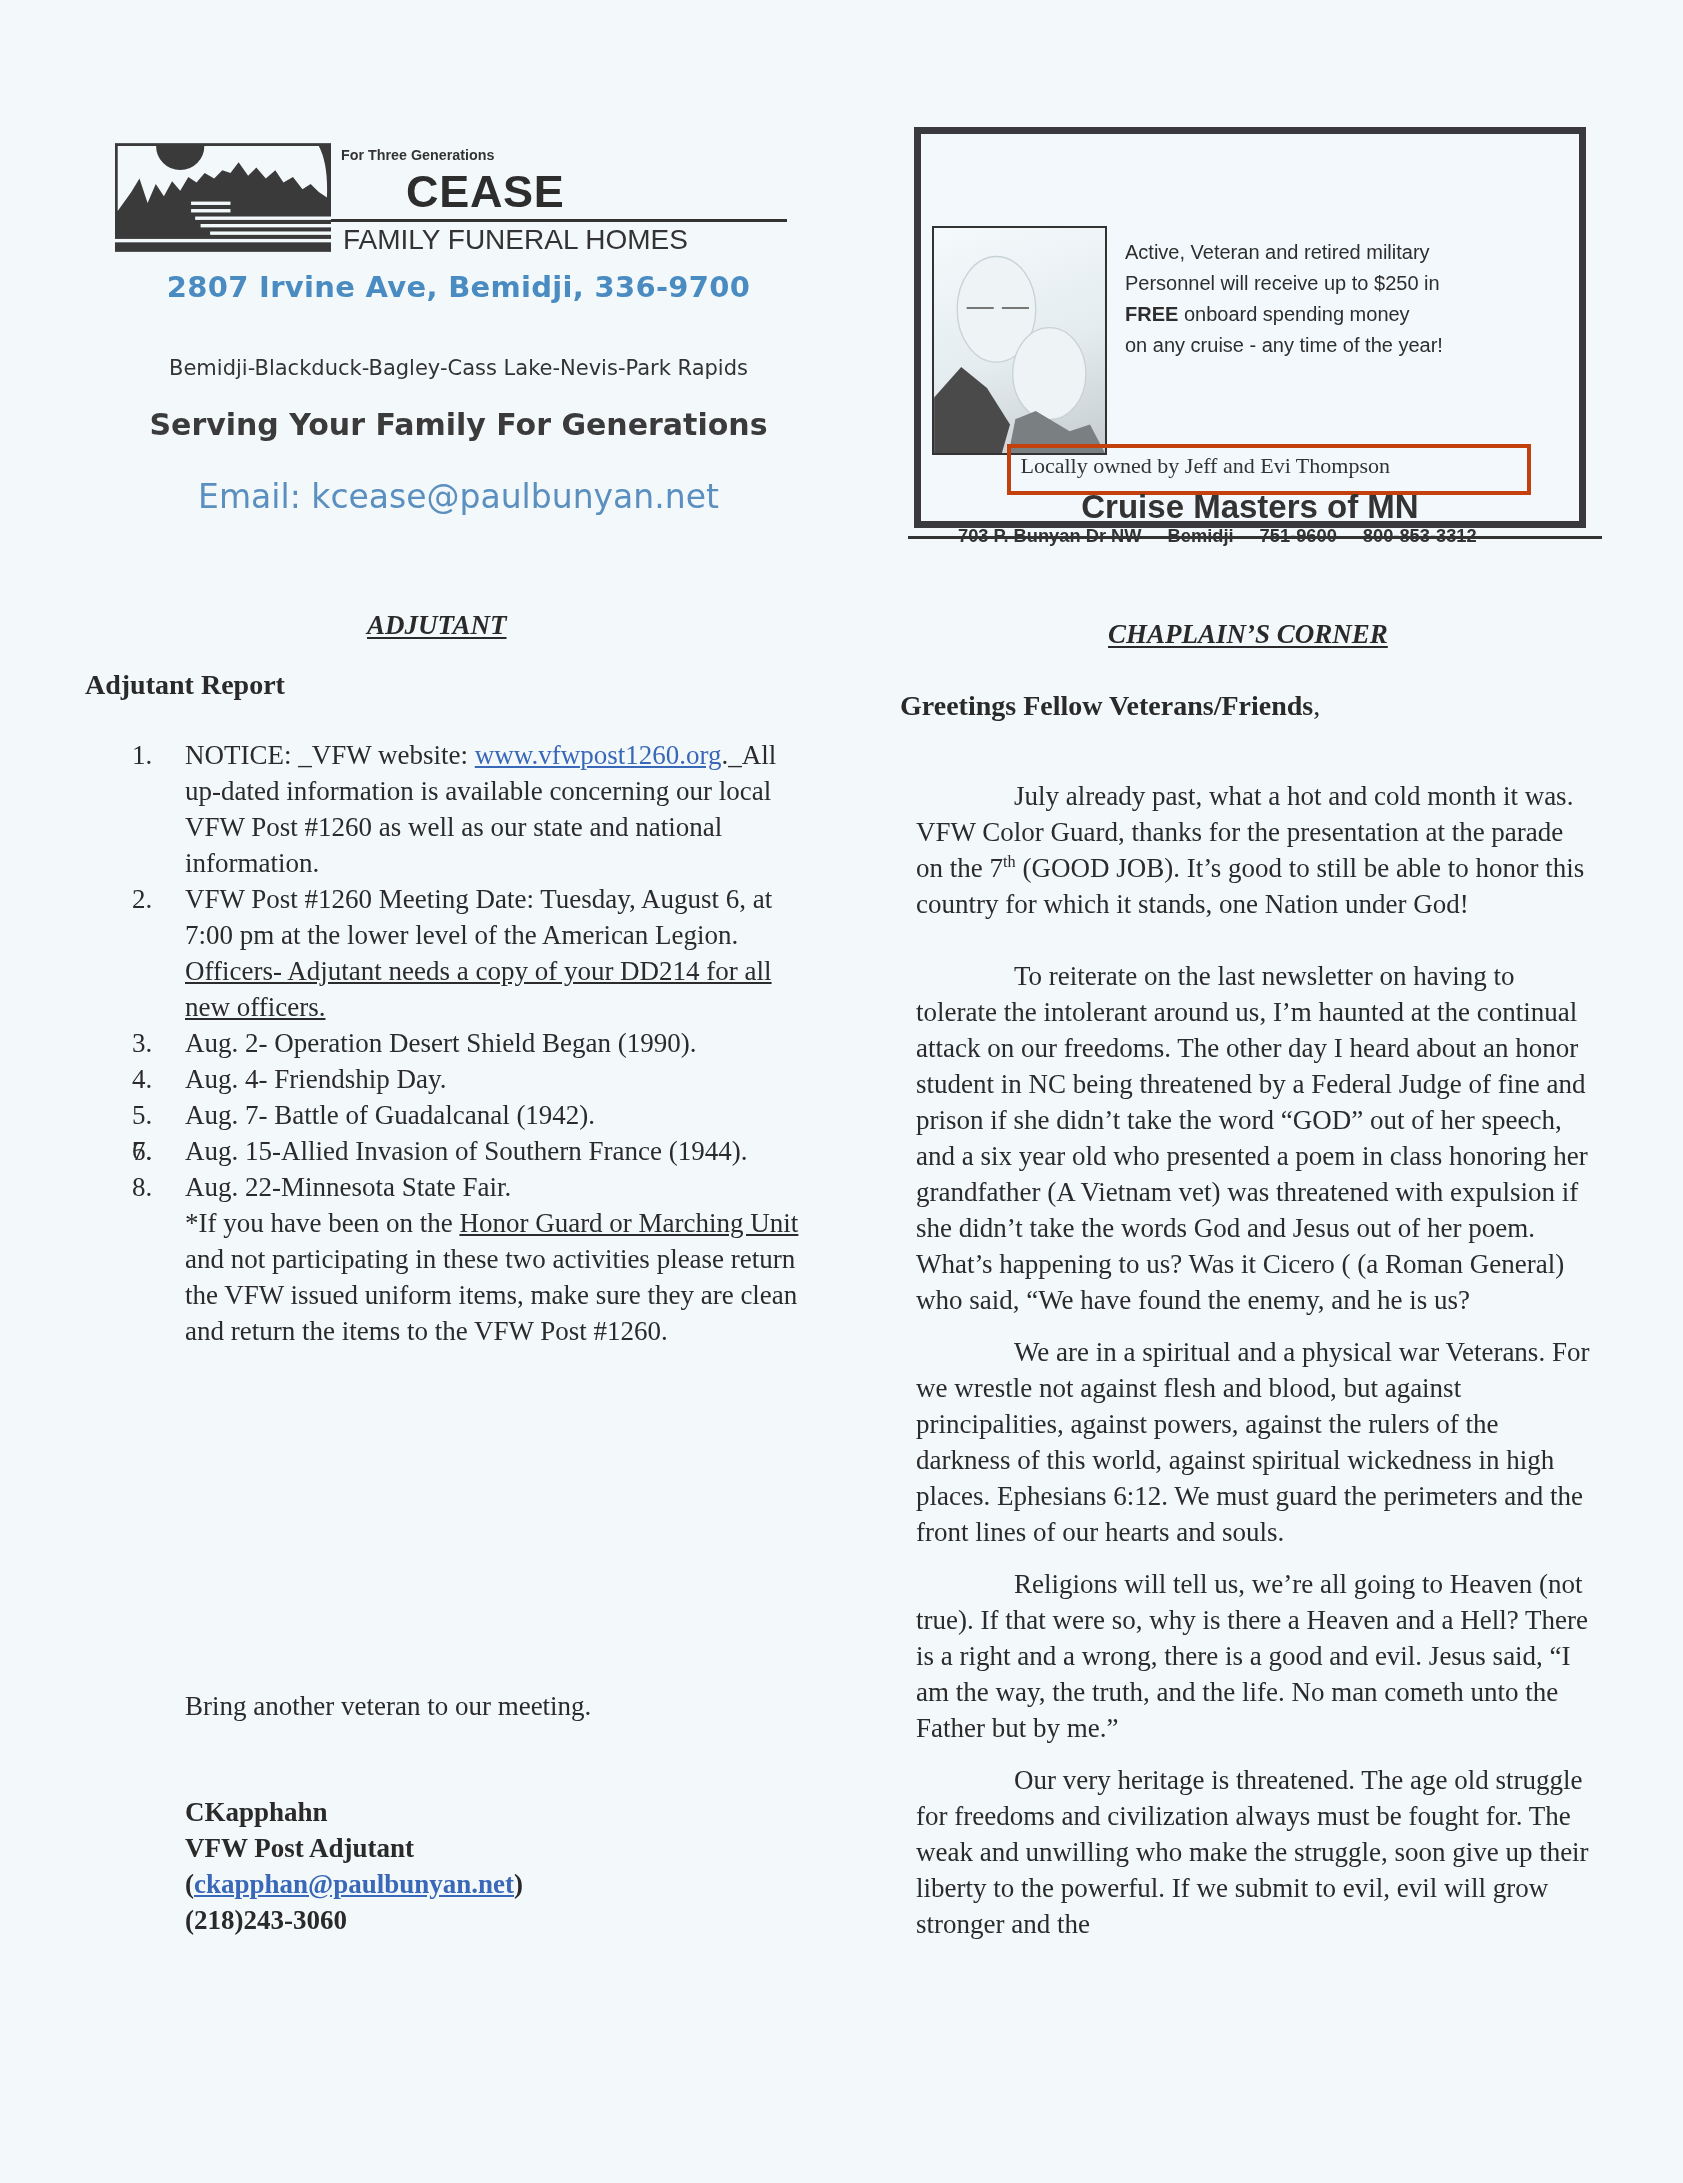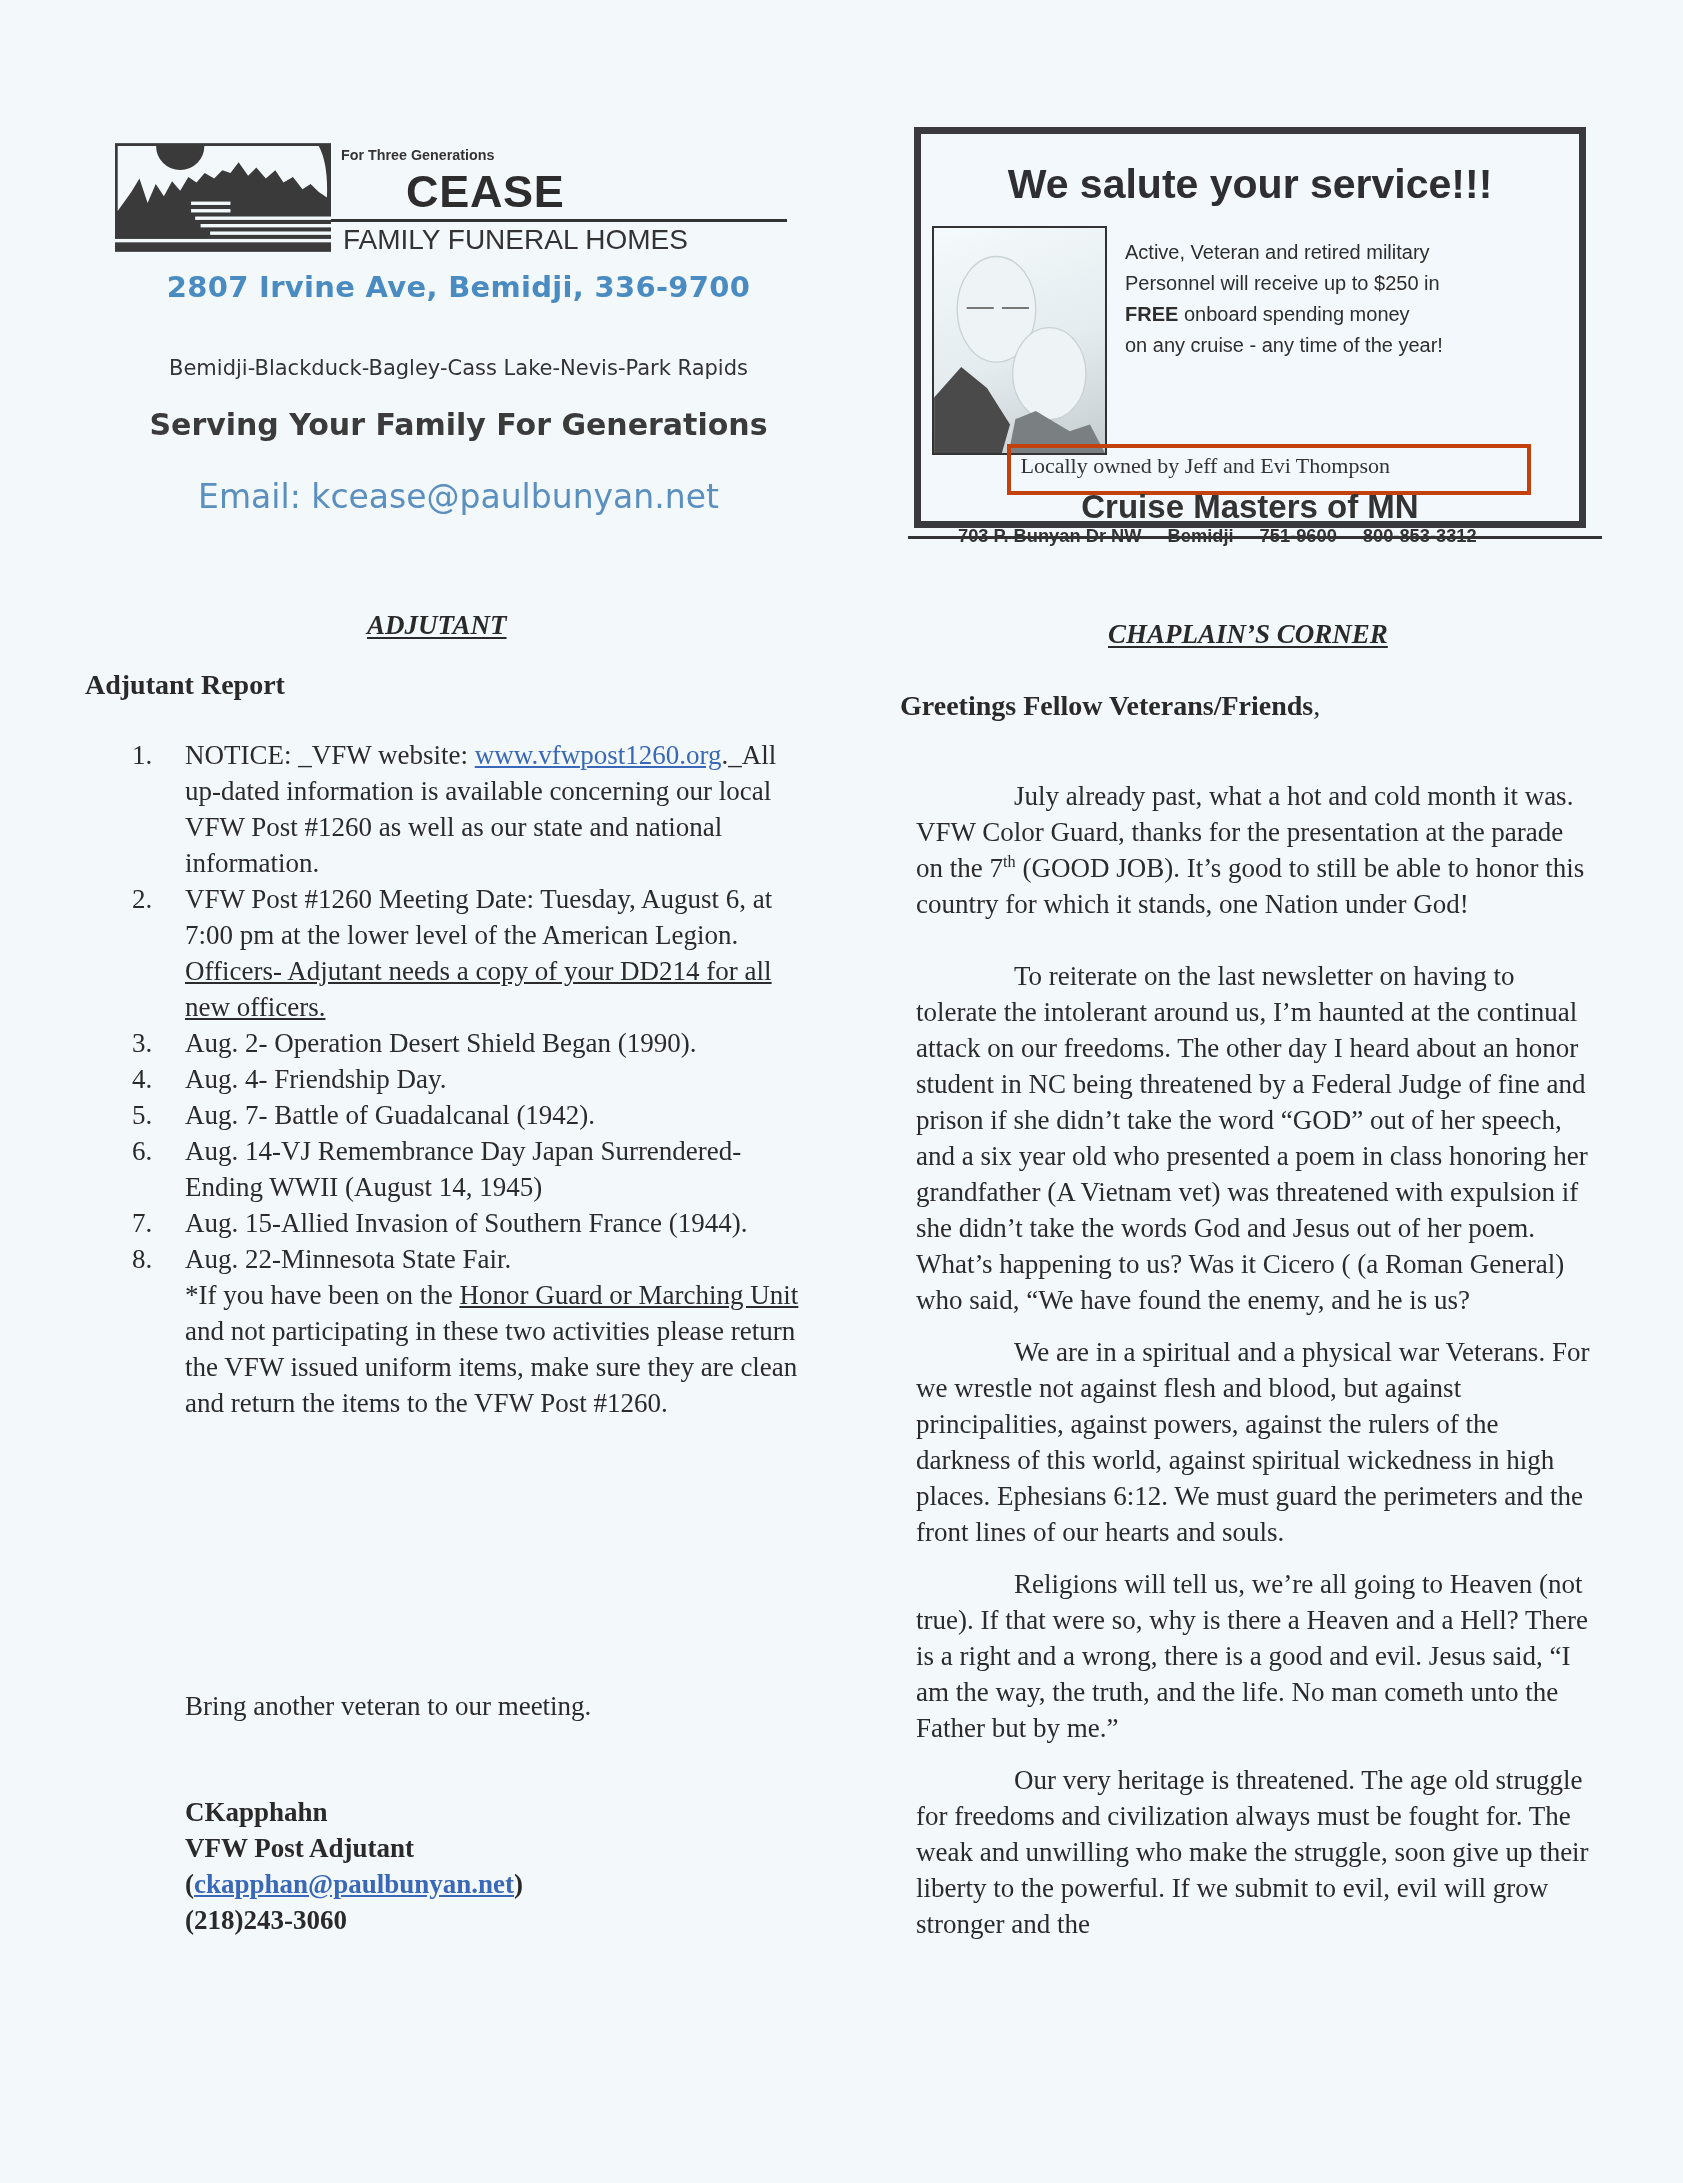--- a/index.html
+++ b/index.html
@@ -81,21 +81,20 @@
   <div class="abs cease-sub">FAMILY FUNERAL HOMES</div>
   <div class="abs cease-addr">2807 Irvine Ave, Bemidji, 336-9700</div>
   <div class="abs cease-towns">Bemidji-Blackduck-Bagley-Cass Lake-Nevis-Park Rapids</div>
   <div class="abs cease-slogan">Serving Your Family For Generations</div>
   <div class="abs cease-email">
     <span>Email: </span><span>kcease@paulbunyan.net</span>
   </div>
 </div>
 
 <div id="cruise-ad" class="abs">
-  <div class="cruise-headline">We salute your service!!!</div>
   <div class="cruise-photo">
     <svg width="171" height="225" viewBox="0 0 252 332">
       <ellipse cx="92" cy="120" rx="58" ry="78" fill="#eef4f6" stroke="#c9d2d5" stroke-width="2"></ellipse>
       <path d="M48 118 H88 M100 118 H140" stroke="#777" stroke-width="3"></path>
       <ellipse cx="170" cy="215" rx="54" ry="68" fill="#eef4f6" stroke="#c9d2d5" stroke-width="2"></ellipse>
       <path d="M0 250 L40 205 L78 236 L112 290 L100 332 L0 332 Z" fill="#4a4a4a"></path>
       <path d="M120 282 L150 270 L200 300 L230 290 L252 332 L110 332 Z" fill="#7a7f82"></path>
     </svg>
   </div>
   <div class="cruise-copy">
@@ -126,21 +125,21 @@
       <span class="num">1.</span>
       <span>NOTICE: _VFW website: </span><span class="link">www.vfwpost1260.org</span><span>._All up-dated information is available concerning our local VFW Post #1260 as well as our state and national information.</span>
     </li>
     <li>
       <span class="num">2.</span>
       <span>VFW Post #1260 Meeting Date: Tuesday, August 6, at 7:00 pm at the lower level of the American Legion.  </span><span class="ul">Officers-  Adjutant needs a copy of your DD214 for all new officers.</span>
     </li>
     <li><span class="num">3.</span><span>Aug. 2-  Operation Desert Shield Began (1990).</span></li>
     <li><span class="num">4.</span><span>Aug. 4-  Friendship Day.</span></li>
     <li><span class="num">5.</span><span>Aug. 7-  Battle of Guadalcanal (1942).</span></li>
-    <li><span class="num">6.</span><span>Aug. 14-VJ Remembrance Day Japan Surrendered- Ending WWII (August 14, 1945)</span></li>
+    <li><span class="num">6.</span></li>
     <li><span class="num">7.</span><span>Aug. 15-Allied Invasion of Southern France (1944).</span></li>
     <li><span class="num">8.</span><span>Aug. 22-Minnesota State Fair.</span></li>
     <li class="adj-note">
       <span>*If you have been on the </span><span class="ul">Honor Guard or Marching Unit </span><span> and not participating in these two activities please return  the VFW issued uniform items, make sure they are clean and return the items to the VFW Post #1260.</span>
     </li>
   </ol>
 
   <div class="abs body-text adj-bring">Bring another veteran to our meeting.</div>
 
   <div class="abs adj-sign">

